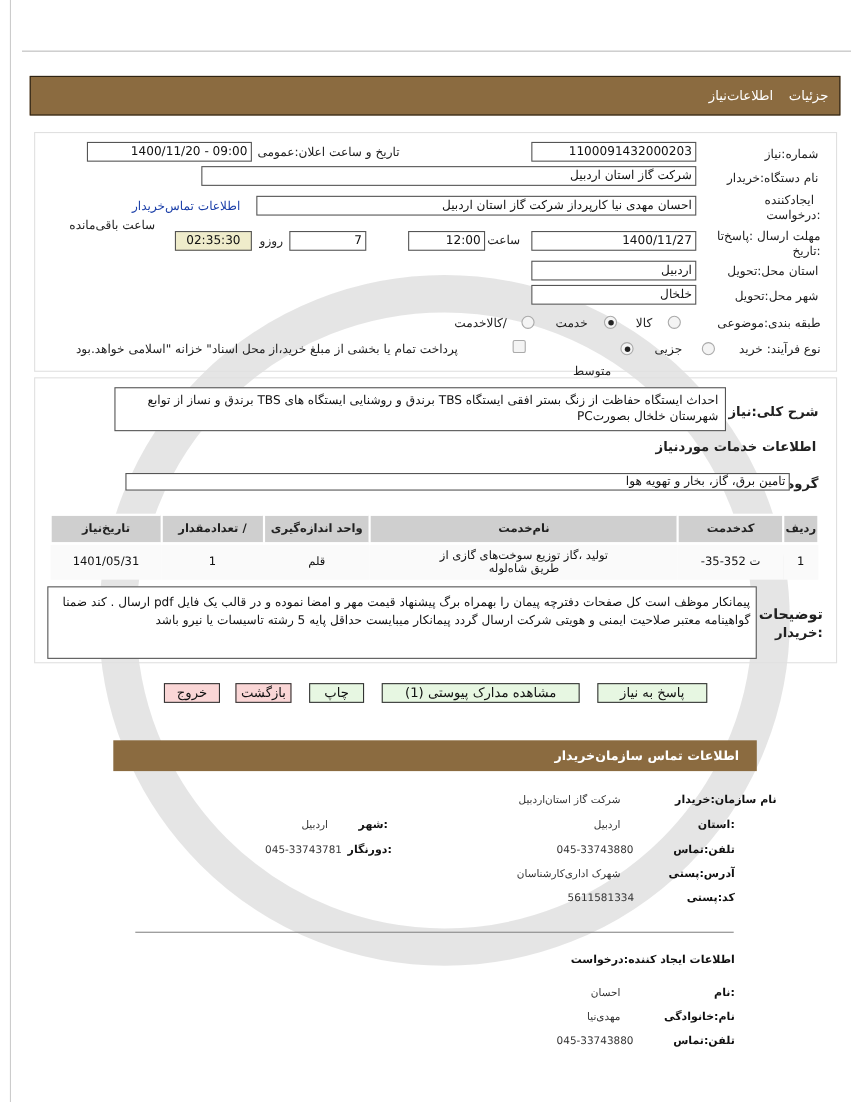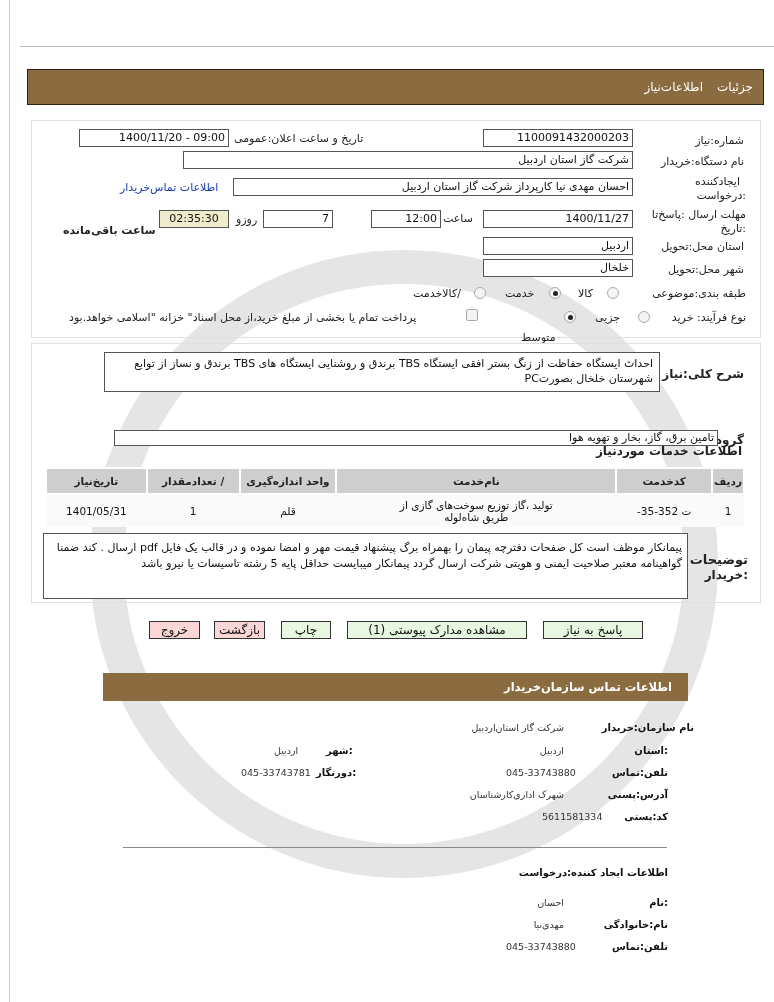--- a/index.html
+++ b/index.html
@@ -62,21 +62,21 @@
 <div class="abs link" style="left:120px;top:181px;">اطلاعات تماس‌خریدار</div>
 
 <div class="abs lbl" style="right:28px;top:208px;">مهلت ارسال :پاسخ‌تا</div>
 <div class="abs lbl" style="right:28px;top:222px;">:تاریخ</div>
 <div class="abs box ltr" style="left:483px;top:210px;width:150px;">1400/11/27</div>
 <div class="abs lbl" style="left:443px;top:212px;">ساعت</div>
 <div class="abs box ltr" style="left:371px;top:210px;width:70px;">12:00</div>
 <div class="abs box ltr" style="left:263px;top:210px;width:70px;">7</div>
 <div class="abs lbl" style="left:236px;top:213px;">روزو</div>
 <div class="abs box timer" style="left:159px;top:210px;width:70px;">02:35:30</div>
-<div class="abs lbl" style="left:63px;top:224px;font-weight:bold;">ساعت باقی‌مانده</div>
+<div class="abs lbl" style="left:63px;top:198px;">ساعت باقی‌مانده</div>
 
 <div class="abs lbl" style="right:30px;top:240px;">استان محل:تحویل</div>
 <div class="abs box" style="left:483px;top:237px;width:150px;">اردبیل</div>
 
 <div class="abs lbl" style="right:30px;top:263px;">شهر محل:تحویل</div>
 <div class="abs box" style="left:483px;top:259px;width:150px;">خلخال</div>
 
 <div class="abs lbl" style="right:28px;top:287px;">طبقه بندی:موضوعی</div>
 <div class="abs radio" style="left:607px;top:287px;"></div>
 <div class="abs lbl" style="left:578px;top:287px;">کالا</div>
@@ -89,21 +89,21 @@
 <div class="abs radio" style="left:638px;top:311px;"></div>
 <div class="abs lbl" style="left:595px;top:311px;">جزیی</div>
 <div class="abs radio on" style="left:564px;top:311px;"></div>
 <div class="abs lbl" style="left:521px;top:311px;margin-top:20px;">متوسط</div>
 <div class="abs chk" style="left:466px;top:309px;"></div>
 <div class="abs lbl" style="left:69px;top:311px;">پرداخت تمام یا بخشی از مبلغ خرید،از محل اسناد" خزانه "اسلامی خواهد.بود</div>
 
 <div class="abs panel" style="left:31px;top:343px;width:730px;height:260px;"></div>
 <div class="abs lbl bold" style="right:30px;top:367px;font-size:12px;">شرح کلی:نیاز</div>
 <div class="abs box" style="left:104px;top:352px;width:556px;height:40px;white-space:normal;line-height:15px;padding:3px 6px;font-size:11px;">احداث ایستگاه حفاظت از زنگ بستر افقی ایستگاه TBS برندق و روشنایی ایستگاه های TBS برندق و نساز از توابع شهرستان خلخال بصورتPC</div>
-<div class="abs lbl bold" style="right:32px;top:399px;font-size:12px;margin-top:45px;">اطلاعات خدمات موردنیاز</div>
+<div class="abs lbl bold" style="right:32px;top:399px;font-size:12px;">اطلاعات خدمات موردنیاز</div>
 <div class="abs lbl bold" style="right:30px;top:433px;font-size:12px;">گروه:خدمت</div>
 <div class="abs box" style="left:114px;top:430px;width:604px;height:16px;line-height:14px;padding-left:22px;">تامین برق، گاز، بخار و تهویه هوا</div>
 
 <table class="svc abs" style="left:45px;top:467px;width:700px;direction:rtl;">
   <thead>
     <tr>
       <th style="width:28px;margin-top:10px;">ردیف</th>
       <th style="width:96px;">کدخدمت</th>
       <th style="width:286px;">نام‌خدمت</th>
       <th style="width:96px;">واحد اندازه‌گیری</th>
@@ -130,38 +130,38 @@
 <div class="abs btn green" style="left:543px;top:621px;width:100px;">پاسخ به نیاز</div>
 <div class="abs btn green" style="left:347px;top:621px;width:180px;">مشاهده مدارک پیوستی (1)</div>
 <div class="abs btn green" style="left:281px;top:621px;width:50px;">چاپ</div>
 <div class="abs btn red" style="left:214px;top:621px;width:51px;">بازگشت</div>
 <div class="abs btn red" style="left:149px;top:621px;width:51px;">خروج</div>
 
 <div class="abs contactbar">
   <span>اطلاعات  تماس سازمان‌خریدار</span>
 </div>
 
-<div class="abs ck" style="right:80px;top:722px;">نام سازمان:خریدار</div>
+<div class="abs ck" style="right:68px;top:722px;">نام سازمان:خریدار</div>
 <div class="abs ci" style="right:210px;top:722px;text-align:right;">شرکت گاز استان‌اردبیل</div>
 
 <div class="abs ck" style="right:106px;top:745px;">:استان</div>
 <div class="abs ci" style="right:210px;top:745px;">اردبیل</div>
 <div class="abs ck" style="left:326px;top:745px;">:شهر</div>
 <div class="abs ci" style="left:274px;top:745px;">اردبیل</div>
 
 <div class="abs ck" style="right:106px;top:767px;">تلفن:تماس</div>
 <div class="abs ci" style="left:506px;top:767px;direction:ltr;">045-33743880</div>
 <div class="abs ck" style="left:316px;top:767px;">:دورنگار</div>
 <div class="abs ci" style="left:241px;top:767px;direction:ltr;">045-33743781</div>
 
 <div class="abs ck" style="right:106px;top:789px;">آدرس:پستی</div>
 <div class="abs ci" style="right:210px;top:789px;">شهرک اداری‌کارشناسان</div>
 
 <div class="abs ck" style="right:106px;top:811px;">کد:پستی</div>
-<div class="abs ci" style="left:516px;top:811px;direction:ltr;margin-left:26px;">5611581334</div>
+<div class="abs ci" style="left:516px;top:811px;direction:ltr;">5611581334</div>
 
 <div class="abs hr2"></div>
 
 <div class="abs ck" style="right:106px;top:867px;">اطلاعات ایجاد کننده:درخواست</div>
 <div class="abs ck" style="right:106px;top:897px;">:نام</div>
 <div class="abs ci" style="right:210px;top:897px;">احسان</div>
 <div class="abs ck" style="right:106px;top:919px;">نام:خانوادگی</div>
 <div class="abs ci" style="right:210px;top:919px;">مهدی‌نیا</div>
 <div class="abs ck" style="right:106px;top:941px;">تلفن:تماس</div>
 <div class="abs ci" style="left:506px;top:941px;direction:ltr;">045-33743880</div>

